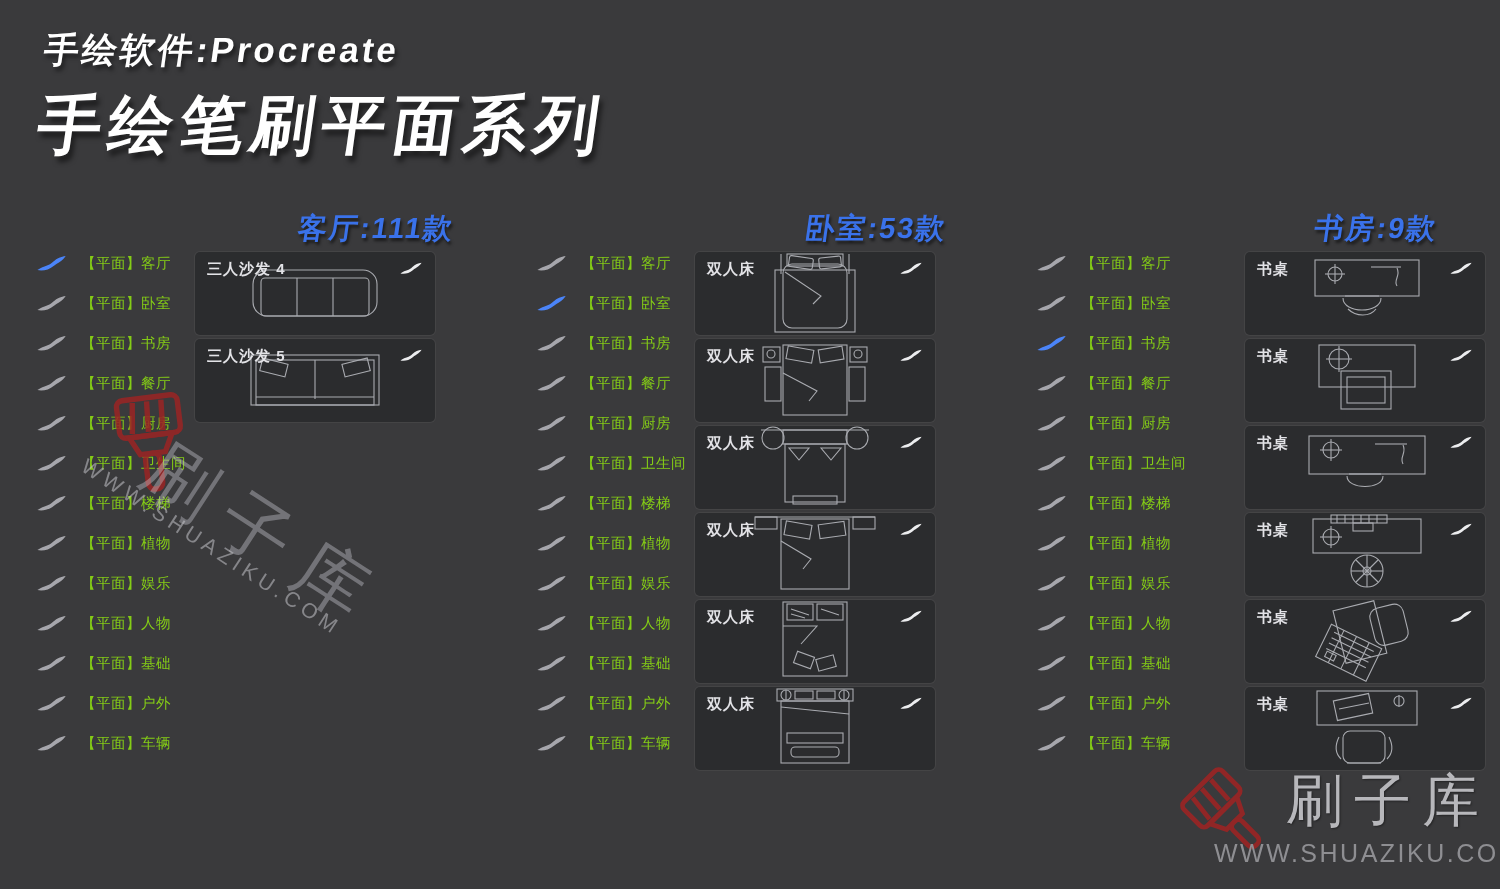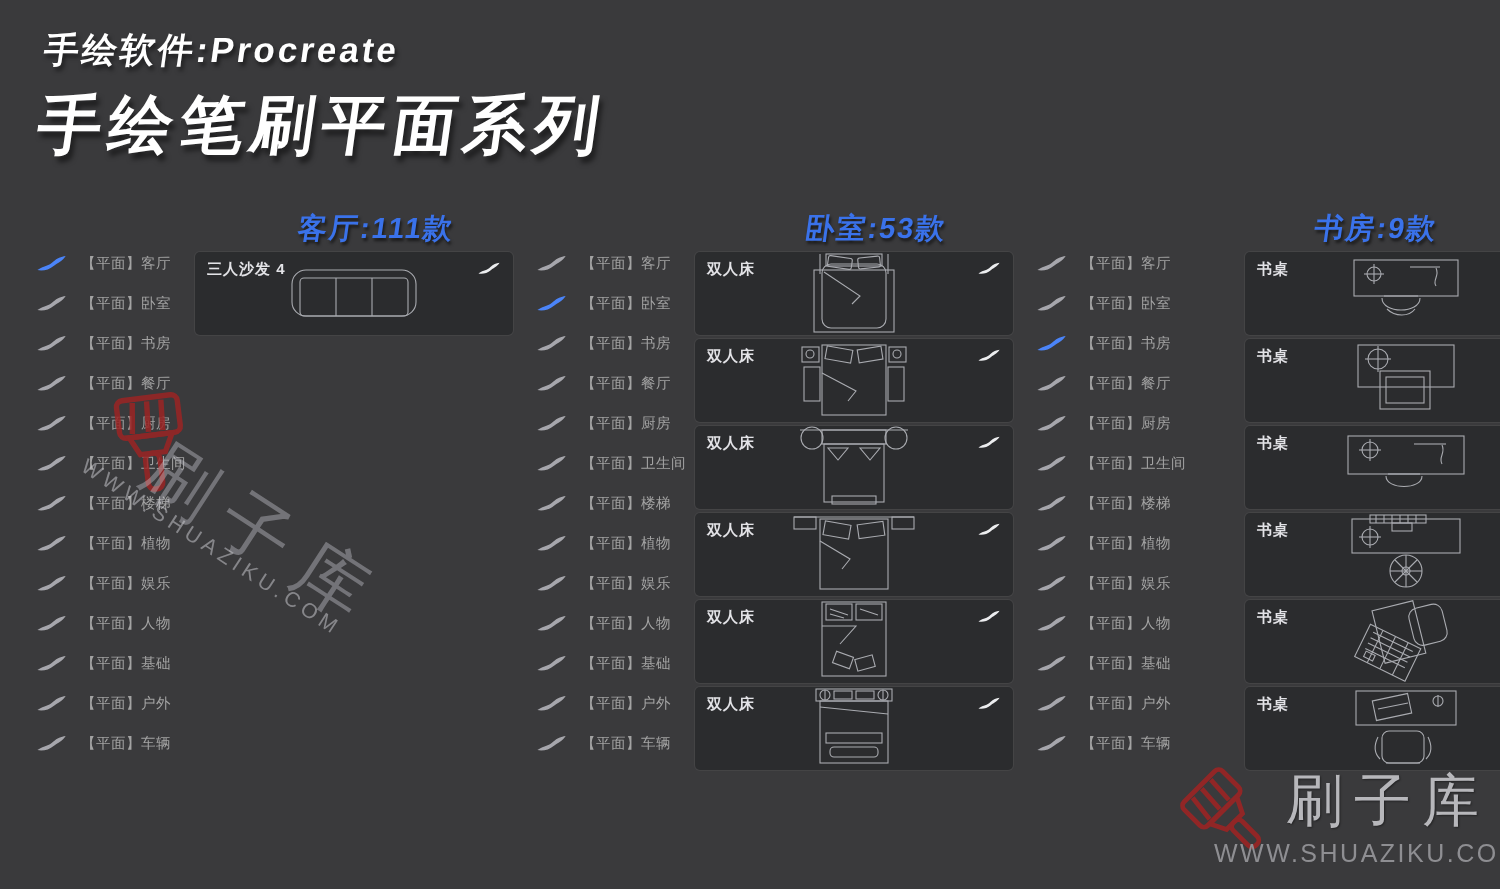--- a/index.html
+++ b/index.html
@@ -14,23 +14,23 @@
             text-shadow:4px 6px 5px rgba(0,0,0,.5);white-space:nowrap;}
   
   .colhdr{position:absolute;top:209px;width:272px;text-align:center;font-size:29px;font-weight:900;
           color:#3a72ea;letter-spacing:2px;transform:skewX(-8deg);
           text-shadow:2px 3px 3px rgba(0,0,0,.55);white-space:nowrap;}
   
   .sidebar{position:absolute;top:243px;width:160px;}
   .srow{height:40px;display:flex;align-items:center;gap:13px;cursor:pointer;}
   .sw{width:33px;height:17px;flex:0 0 33px;fill:#a6a6ac;}
   .sw.sel{fill:#4b84f8;}
-  .slb{font-size:14.5px;color:#a3a3a3;white-space:nowrap;letter-spacing:.5px;}
+  .slb{font-size:14.5px;color:#84cc16;white-space:nowrap;letter-spacing:.5px;}
   
-  .cards{position:absolute;top:252px;width:318px;display:flex;flex-direction:column;gap:4px;}
+  .cards{position:absolute;top:252px;width:240px;display:flex;flex-direction:column;gap:4px;}
   .card{position:relative;height:83px;background:#2b2c2e;border-radius:5px;
         box-shadow:0 0 0 1px rgba(255,255,255,.05);}
   .clb{position:absolute;left:12px;top:8px;font-size:15px;font-weight:bold;color:#e3e3e7;
        letter-spacing:1px;white-space:nowrap;z-index:2;}
   .cbr{position:absolute;right:12px;top:10px;width:24px;height:13px;fill:#ecedef;z-index:2;}
   .sketch{position:absolute;left:50%;top:0;transform:translateX(-50%);width:180px;height:83px;
           stroke:#c9cbd1;fill:none;stroke-width:1.1;opacity:.8;}
   
   .wm{pointer-events:none;}
   .rb{position:absolute;stroke:#9b2424;fill:none;stroke-width:6;}
@@ -341,20 +341,29 @@
   <div class="cards cd0">
     <div class="card">
         <span class="clb">三人沙发 4</span>
         <svg class="sketch" viewBox="0 0 180 83">
           <use href="#sk-sofa4"></use>
         </svg>
         <svg class="cbr" viewBox="0 0 34 18">
           <use href="#swoosh"></use>
         </svg>
       </div>
+    <div class="card">
+        <span class="clb">三人沙发 5</span>
+        <svg class="sketch" viewBox="0 0 180 83">
+          <use href="#sk-sofa5"></use>
+        </svg>
+        <svg class="cbr" viewBox="0 0 34 18">
+          <use href="#swoosh"></use>
+        </svg>
+      </div>
   </div>
 
   <div class="sidebar sb1">
     <div class="srow">
         <svg class="sw" viewBox="0 0 34 18">
           <use href="#swoosh"></use>
         </svg>
         <span class="slb">【平面】客厅</span>
       </div>
     <div class="srow">

